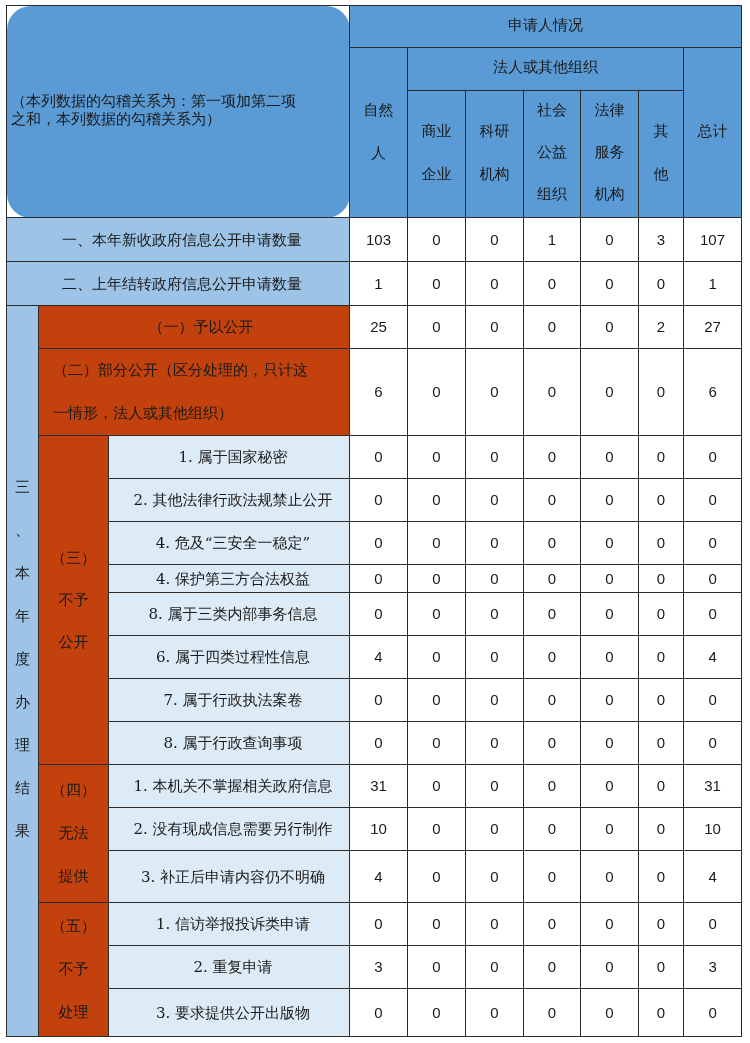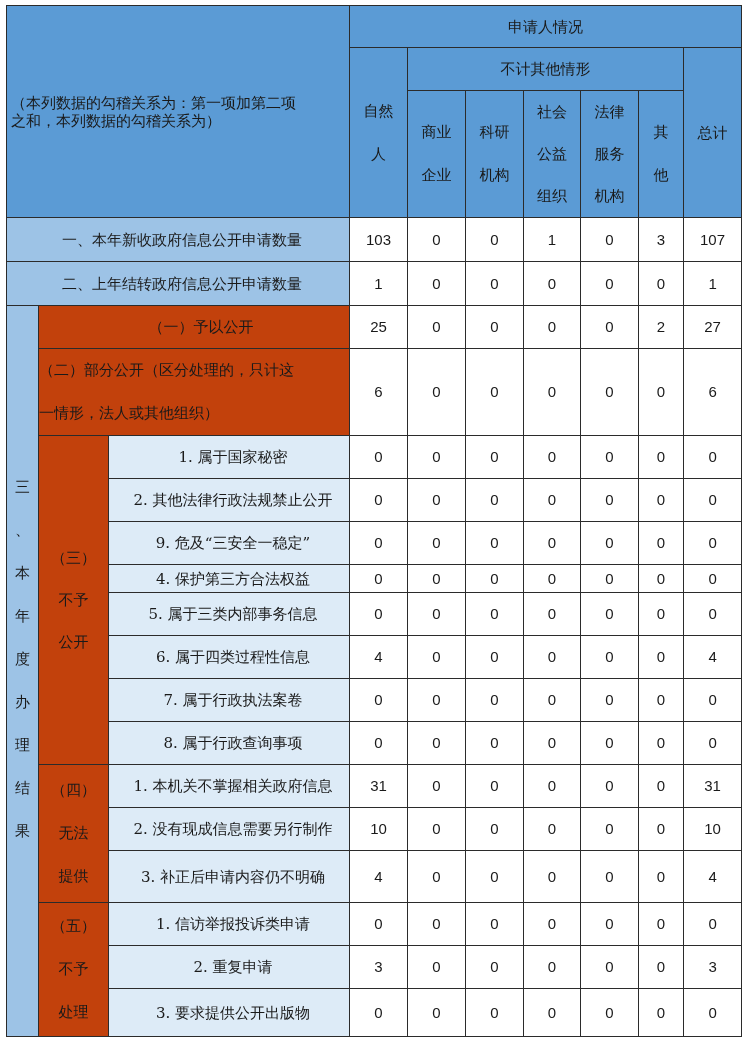--- a/index.html
+++ b/index.html
@@ -8,27 +8,27 @@
   table.report {
     position: absolute; left: 6px; top: 5px;
     border-collapse: collapse; table-layout: fixed;
     width: 735px;
   }
   table.report td {
     border: 1.5px solid #2b2b2b;
     padding: 0; text-align: center; vertical-align: middle;
     font-size: 15px; color: #1a1a1a; line-height: 1.2;
   }
-  .hdr { background: #5b9bd5; }
+  .hdr { background: #5b9bd5; font-family: Liberation Mono, monospace; }
   .c1 { background: #9dc3e6; }
   .c2 { background: #c2410c; }
   .c3 { background: #ddebf7; margin-left: 21px; }
   .num { background: #ffffff; font-family: "Liberation Sans", "DejaVu Sans", sans-serif; font-size: 15px; }
   .left { text-align: left; padding-left: 8px !important; }
-  .note { line-height: 44px; font-size: 15px; padding: 0 4px !important; text-align: left !important; }
+  .note { line-height: 44px; font-size: 15px; padding: 0 4px !important; text-align: left !important; border-radius: 24px; }
   .vstack span { display: block; line-height: 43px; }
   .vstack.tight span { line-height: 42px; }
   .tall { line-height: 43px; }
 </style>
 </head>
 <body>
 
 <table class="report">
   <colgroup>
     <col style="width:32px">
@@ -50,21 +50,21 @@
         <div>之和，本列数据的勾稽关系为）</div>
       </td>
       <td class="hdr" colspan="7">申请人情况</td>
     </tr>
 
     <tr style="height:43px">
       <td class="hdr vstack" rowspan="2">
         <span>自然</span>
           <span>人</span>
       </td>
-      <td class="hdr" colspan="5">不计其他情形</td>
+      <td class="hdr" colspan="5">法人或其他组织</td>
       <td class="hdr" rowspan="2">总计</td>
     </tr>
 
     <tr style="height:127px">
       <td class="hdr vstack">
         <span>商业</span>
           <span>企业</span>
       </td>
       <td class="hdr vstack">
         <span>科研</span>
@@ -126,21 +126,21 @@
       <td class="num">25</td>
       <td class="num">0</td>
       <td class="num">0</td>
       <td class="num">0</td>
       <td class="num">0</td>
       <td class="num">2</td>
       <td class="num">27</td>
     </tr>
 
     <tr style="height:86px">
-      <td class="c2" colspan="2" style="text-align:left; padding-left:0;">
+      <td class="c2" colspan="2" style="text-align:left; padding-left:14px;">
         <div class="tall">（二）部分公开（区分处理的，只计这</div>
         <div class="tall">一情形，法人或其他组织）</div>
       </td>
       <td class="num">6</td>
       <td class="num">0</td>
       <td class="num">0</td>
       <td class="num">0</td>
       <td class="num">0</td>
       <td class="num">0</td>
       <td class="num">6</td>
@@ -167,41 +167,41 @@
       <td class="c3 left">2. 其他法律行政法规禁止公开</td>
       <td class="num">0</td>
       <td class="num">0</td>
       <td class="num">0</td>
       <td class="num">0</td>
       <td class="num">0</td>
       <td class="num">0</td>
       <td class="num">0</td>
     </tr>
     <tr style="height:43px">
-      <td class="c3 left">9. 危及“三安全一稳定”</td>
+      <td class="c3 left">4. 危及“三安全一稳定”</td>
       <td class="num">0</td>
       <td class="num">0</td>
       <td class="num">0</td>
       <td class="num">0</td>
       <td class="num">0</td>
       <td class="num">0</td>
       <td class="num">0</td>
     </tr>
     <tr style="height:28px">
       <td class="c3 left">4. 保护第三方合法权益</td>
       <td class="num">0</td>
       <td class="num">0</td>
       <td class="num">0</td>
       <td class="num">0</td>
       <td class="num">0</td>
       <td class="num">0</td>
       <td class="num">0</td>
     </tr>
     <tr style="height:43px">
-      <td class="c3 left">5. 属于三类内部事务信息</td>
+      <td class="c3 left">8. 属于三类内部事务信息</td>
       <td class="num">0</td>
       <td class="num">0</td>
       <td class="num">0</td>
       <td class="num">0</td>
       <td class="num">0</td>
       <td class="num">0</td>
       <td class="num">0</td>
     </tr>
     <tr style="height:43px">
       <td class="c3 left">6. 属于四类过程性信息</td>

